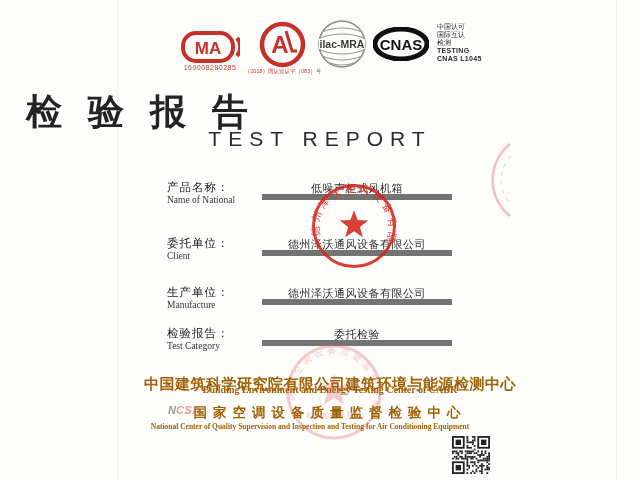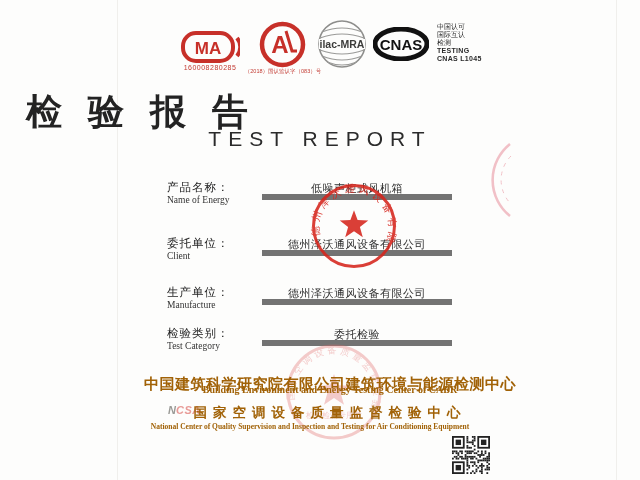--- a/index.html
+++ b/index.html
@@ -82,41 +82,41 @@
     <div>检测</div>
     <div class="b">TESTING</div>
     <div class="b">CNAS L1045</div>
   </div>
 
   <div class="title-cn">检验报告</div>
   <div class="title-en">TEST REPORT</div>
 
   <div class="field" style="top:180px">
     <div class="cn">产品名称：</div>
-    <div class="en">Name of Energy</div>
+    <div class="en">Name of National</div>
     <div class="fline">
       <span class="fvalue">低噪声柜式风机箱</span>
     </div>
   </div>
   <div class="field" style="top:236px">
     <div class="cn">委托单位：</div>
     <div class="en">Client</div>
     <div class="fline">
       <span class="fvalue">德州泽沃通风设备有限公司</span>
     </div>
   </div>
   <div class="field" style="top:285px">
     <div class="cn">生产单位：</div>
     <div class="en">Manufacture</div>
     <div class="fline">
       <span class="fvalue">德州泽沃通风设备有限公司</span>
     </div>
   </div>
   <div class="field" style="top:326px">
-    <div class="cn">检验类别：</div>
+    <div class="cn">检验报告：</div>
     <div class="en">Test Category</div>
     <div class="fline">
       <span class="fvalue">委托检验</span>
     </div>
   </div>
 
   <svg class="abs" style="left:310px;top:182px;opacity:.88" width="88" height="88" viewBox="0 0 100 100">
     <circle cx="50" cy="50" r="46" fill="none" stroke="#d6251c" stroke-width="3.4"></circle>
     <polygon points="50,32 54.1,43.3 66.2,43.7 56.7,51.2 60,62.8 50,56 40,62.8 43.3,51.2 33.8,43.7 45.9,43.3" fill="#d6251c"></polygon>
     <path id="sealArc" d="M 12,64 A 40,40 0 1 1 88,64" fill="none"></path>

